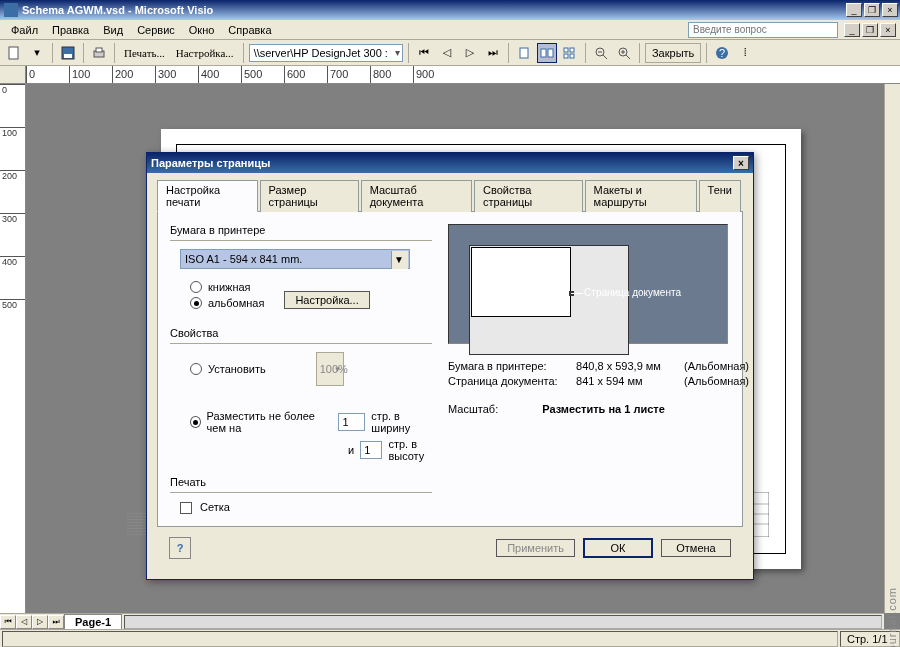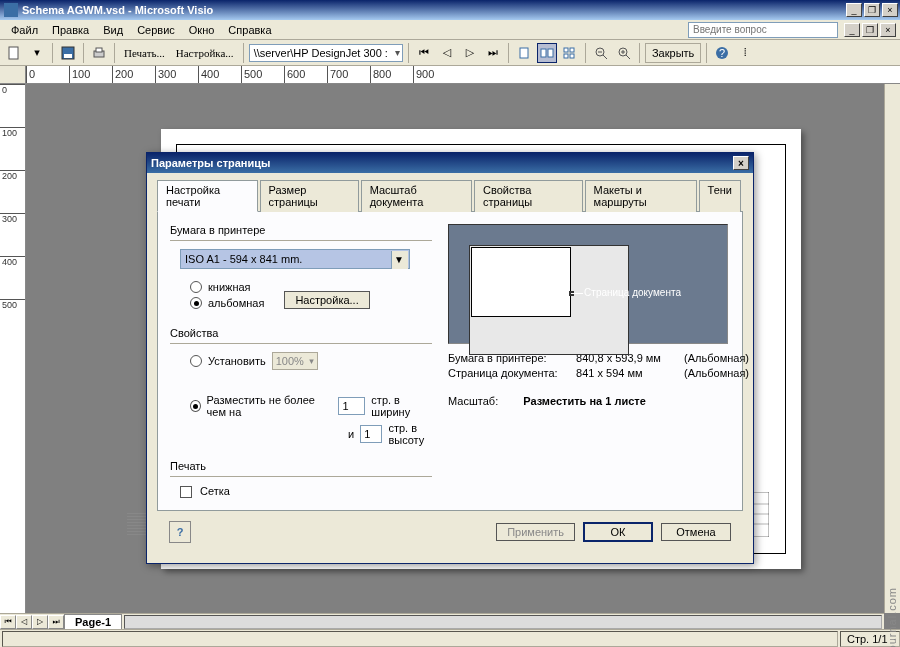--- a/index.html
+++ b/index.html
@@ -79,33 +79,33 @@
 
 .radio-row { display:flex; align-items:center; gap:6px; margin:4px 0 4px 10px; }
 .radio { width:12px; height:12px; border-radius:50%; border:1px solid #555; background:#fff; display:flex; align-items:center; justify-content:center; }
 .radio.checked::after { content:""; width:5px; height:5px; border-radius:50%; background:#000; }
 
 .btn { border:1px solid #555; background:#ece9d8; padding:2px 10px; min-width:60px; text-align:center; display:inline-block; }
 .btn.primary { border:2px solid #0a246a; }
 .btn.disabled { color:#888; }
 
 .spinbox { width:30px; height:18px; border:1px solid #7f9db9; background:#fff; padding:0 3px; display:inline-flex; align-items:center; }
-.percent-combo { width:46px; height:18px; border:1px solid #aca899; background:#ece9d8; padding:8px 3px; display:inline-flex; align-items:center; position:relative; color:#888; }
+.percent-combo { width:28px; height:18px; border:1px solid #aca899; background:#ece9d8; padding:16px 3px; display:inline-flex; align-items:center; position:relative; color:#888;margin-left:44px; }
 .percent-combo::after { content:"▾"; position:absolute; right:3px; font-size:9px; }
 
 .checkbox { width:12px; height:12px; border:1px solid #555; background:#fff; display:inline-block; vertical-align:middle; margin-right:5px; }
 
 .preview-box { width:280px; height:120px; background:#6b7a8f; border:1px inset #888; position:relative; }
 .preview-paper { position:absolute; left:20px; top:20px; width:160px; height:110px; border:1px solid #333; background:#e8e8e8; }
 .preview-page { position:absolute; left:22px; top:22px; width:100px; height:70px; background:#fff; border:1px solid #000; }
 .preview-label { position:absolute; left:135px; top:62px; color:#fff; font-size:10px; }
 .preview-line { position:absolute; left:122px; top:68px; width:12px; height:1px; background:#fff; }
 .preview-dot { position:absolute; left:120px; top:66px; width:5px; height:5px; background:#333; }
 
-.info-grid { display:grid; grid-template-columns:120px 100px auto; gap:3px 8px; margin-top:8px; font-size:11px; }
+.info-grid { display:grid; grid-template-columns:120px 100px auto; gap:3px 8px; margin-top:16px; font-size:11px; }
 
 .dialog-buttons { display:flex; justify-content:flex-end; gap:8px; padding:10px 12px; align-items:center; }
 .help-btn { width:22px; height:22px; border:1px solid #888; display:flex; align-items:center; justify-content:center; margin-right:auto; font-weight:bold; color:#3b6ea5; }
 
 .watermark { position:absolute; right:2px; bottom:60px; transform:rotate(-90deg); transform-origin:right bottom; color:#888; font-size:11px; letter-spacing:1px; }
 
 svg { display:block; }
 </style>
 </head>
 <body>
@@ -389,21 +389,21 @@
           <div class="preview-label">Страница документа</div>
         </div>
         <div class="info-grid">
           <span>Бумага в принтере:</span>
           <span>840,8 x 593,9 мм</span>
           <span>(Альбомная)</span>
           <span>Страница документа:</span>
           <span>841 x 594 мм</span>
           <span>(Альбомная)</span>
         </div>
-        <div style="display:flex;gap:25px;margin-top:16px">
+        <div style="display:flex;gap:44px;margin-top:16px">
           <span>Масштаб:</span>
           <span class="bold" style="font-weight:bold">Разместить на 1 листе</span>
         </div>
       </div>
     </div>
     <div class="dialog-buttons">
       <div class="help-btn">?</div>
       <span class="btn disabled">Применить</span>
       <span class="btn primary" style="min-width:70px">ОК</span>
       <span class="btn" style="min-width:70px">Отмена</span>

